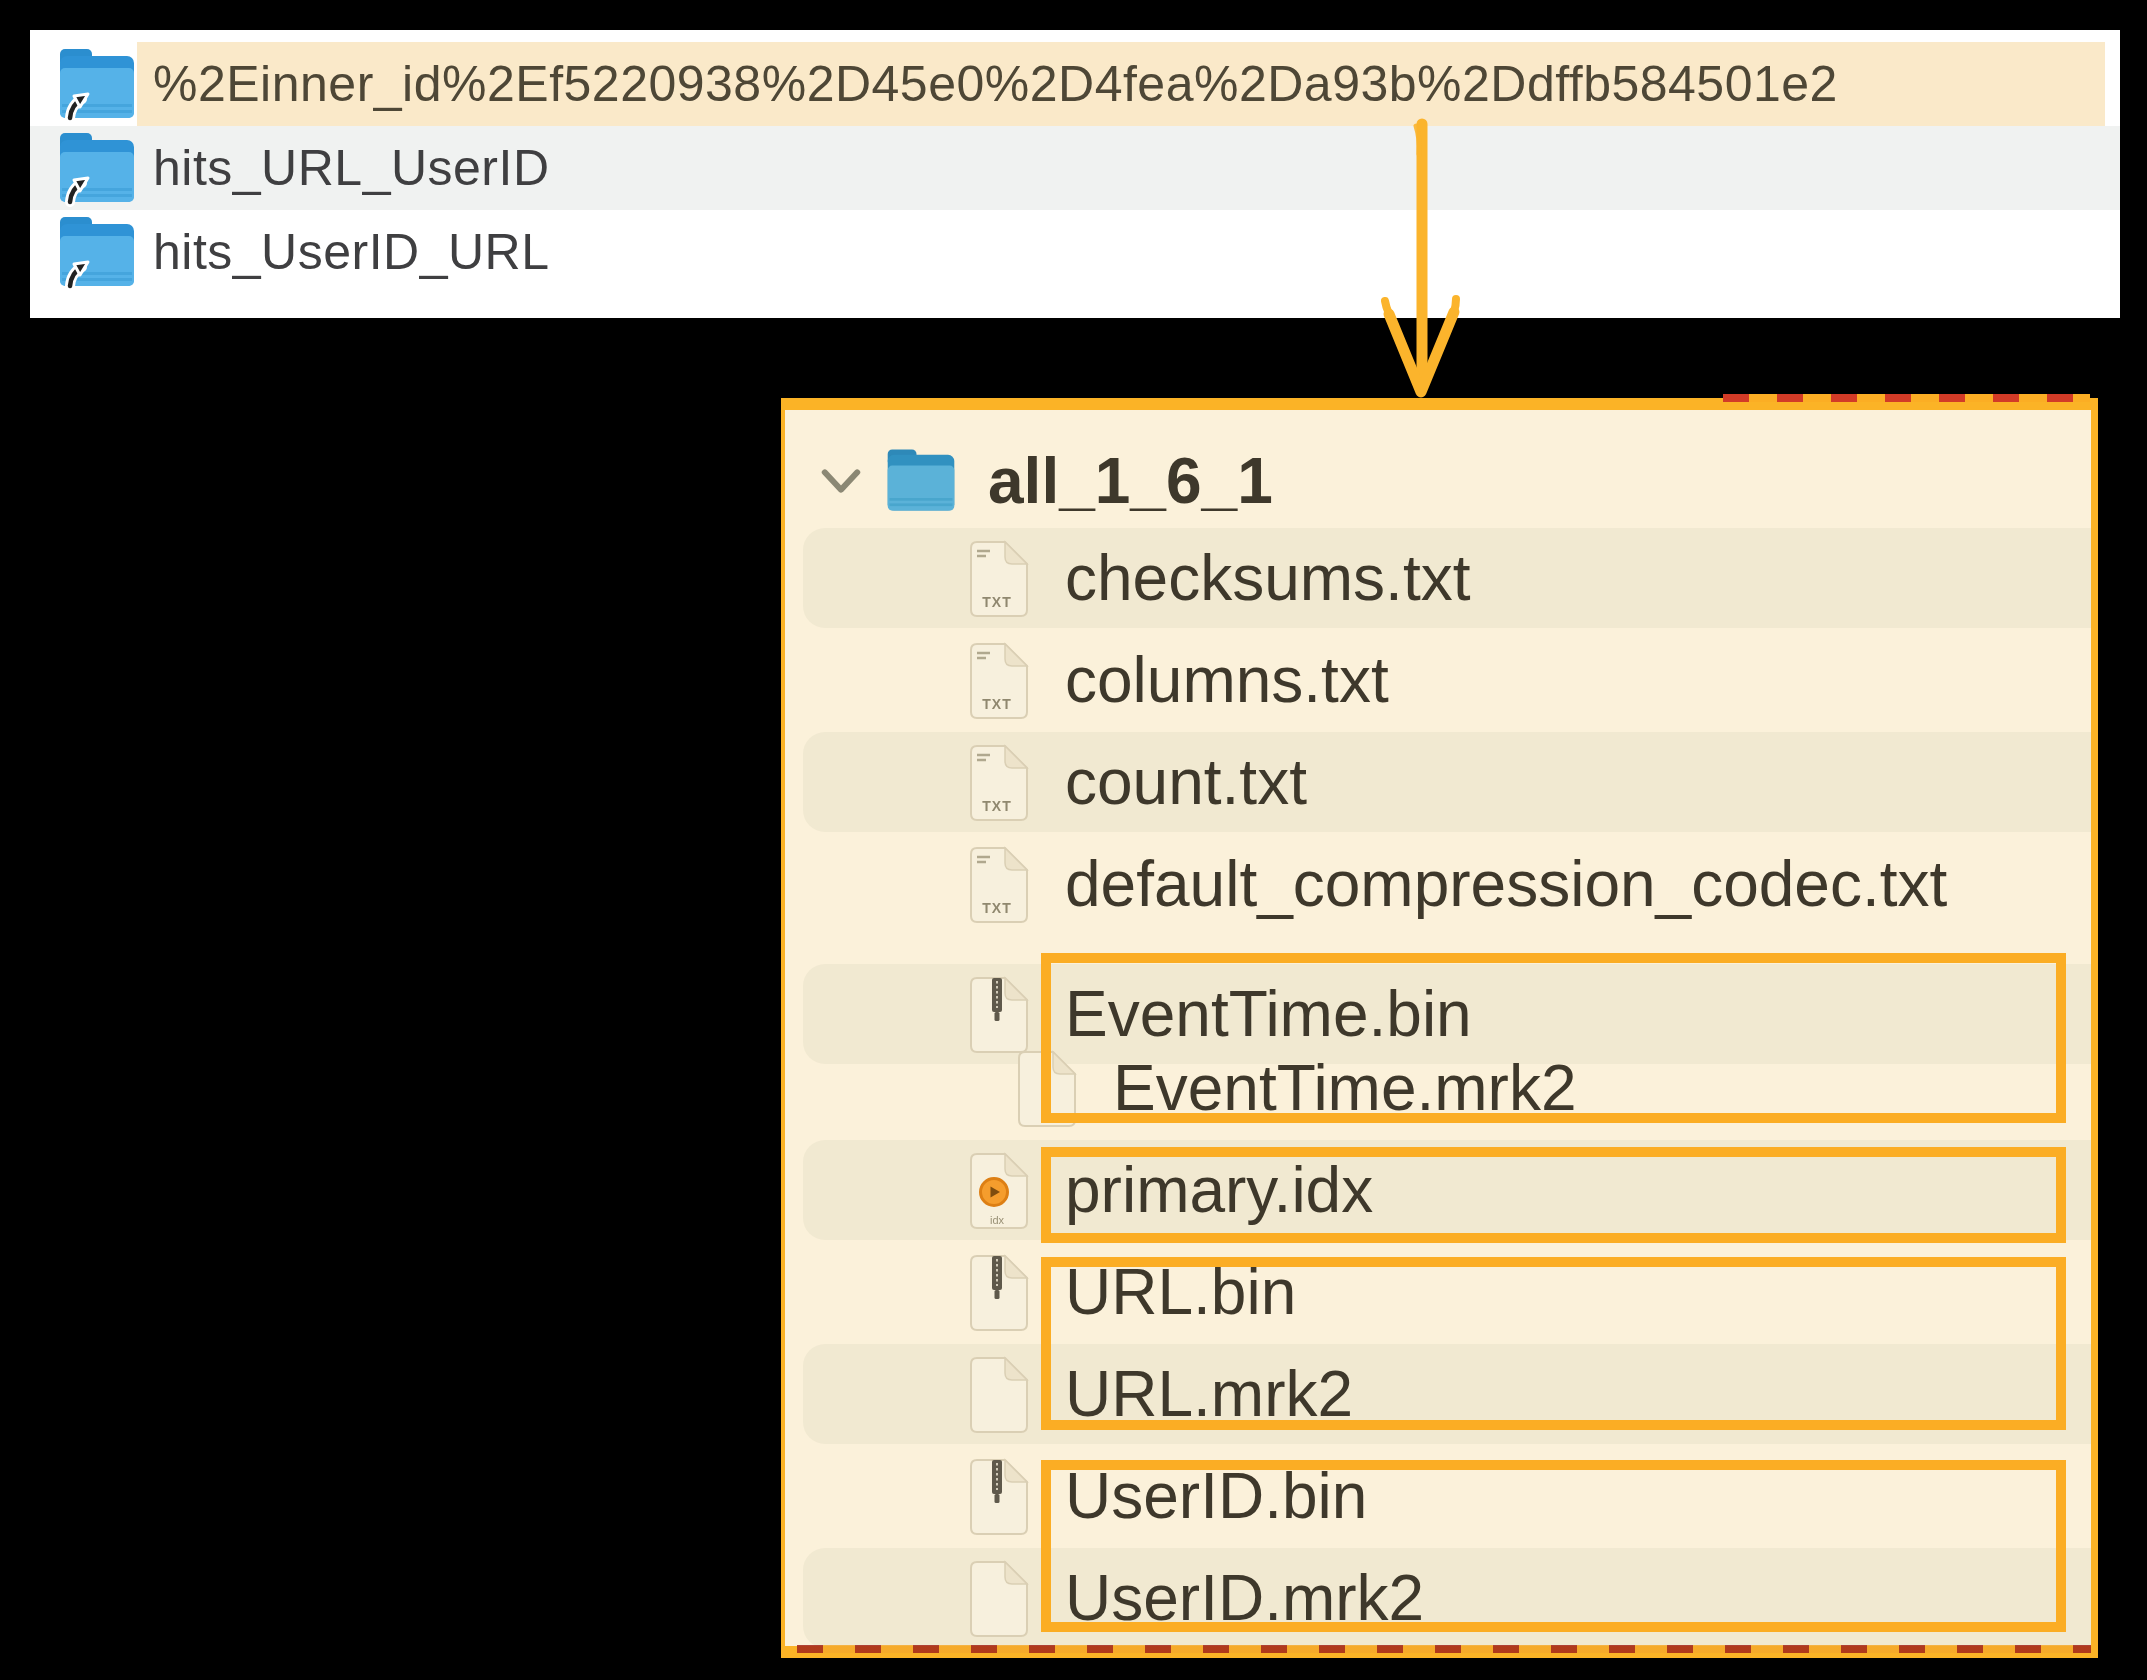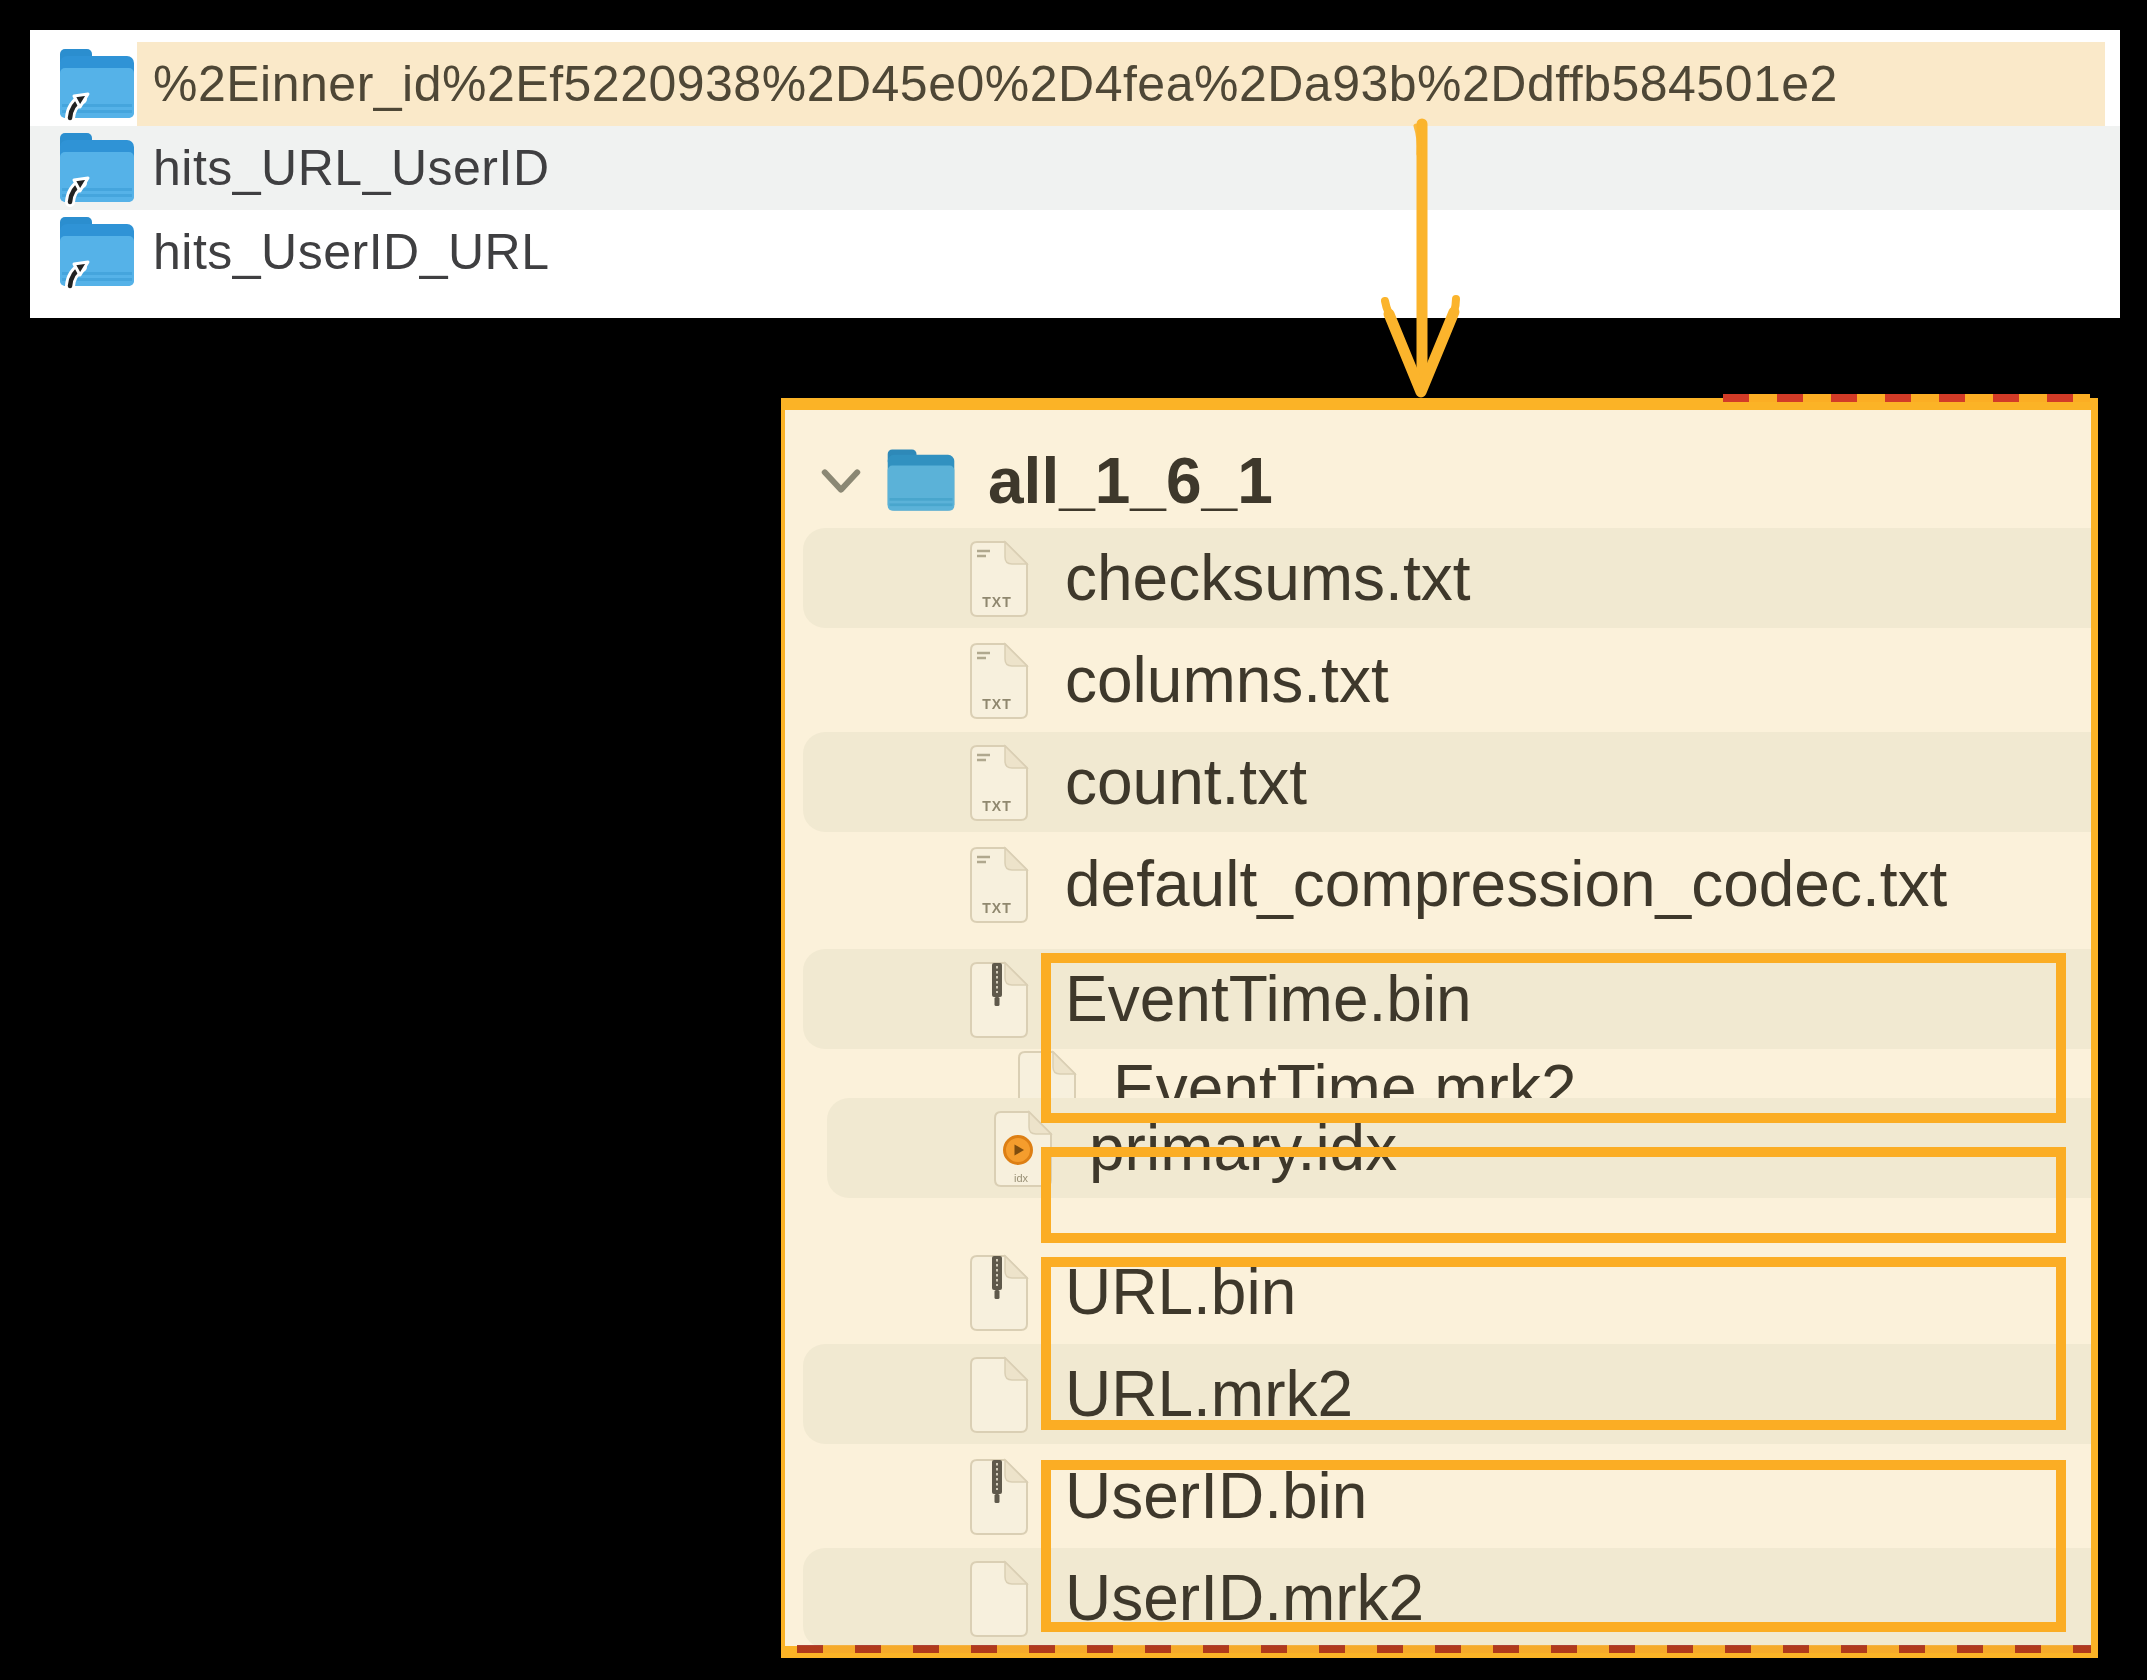--- a/index.html
+++ b/index.html
@@ -174,21 +174,21 @@
           <span class="ic">
             <svg viewBox="0 0 62 80">
               <path d="M9 3 H37 L59 25 V71 Q59 77 53 77 H9 Q3 77 3 71 V9 Q3 3 9 3 Z" fill="#F7F0DD" stroke="#DACFB4" stroke-width="2"></path>
               <path d="M37 3 V18 Q37 25 44 25 H59 Z" fill="#EDE3CA" stroke="#DACFB4" stroke-width="1.5"></path>
               <path d="M9 12 h13 M9 17 h9" stroke="#B0A88E" stroke-width="2.5"></path>
               <text x="29" y="68" font-size="14" font-weight="700" fill="#90886F" text-anchor="middle" letter-spacing="1" font-family="Liberation Sans,sans-serif">TXT</text>
             </svg>
           </span>
           <span class="nm">default_compression_codec.txt</span>
         </div>
-        <div class="t-row" style="top: 538px;">
+        <div class="t-row" style="top: 553px;">
           <div class="hl"></div>
           <span class="ic">
             <svg viewBox="0 0 62 80">
               <path d="M9 3 H37 L59 25 V71 Q59 77 53 77 H9 Q3 77 3 71 V9 Q3 3 9 3 Z" fill="#F7F0DD" stroke="#DACFB4" stroke-width="2"></path>
               <path d="M37 3 V18 Q37 25 44 25 H59 Z" fill="#EDE3CA" stroke="#DACFB4" stroke-width="1.5"></path>
               <rect x="24" y="3" width="10" height="34" rx="2" fill="#5F594B"></rect>
               <line x1="29" y1="6" x2="29" y2="33" stroke="#F7F0DD" stroke-width="1.5" stroke-dasharray="2.5 2.5"></line>
               <rect x="26.5" y="37" width="5" height="9" rx="1.5" fill="#5F594B"></rect>
             </svg>
           </span>
@@ -196,21 +196,21 @@
         </div>
         <div class="t-row" style="top: 627px; margin-left: 48px;">
           <span class="ic">
             <svg viewBox="0 0 62 80">
               <path d="M9 3 H37 L59 25 V71 Q59 77 53 77 H9 Q3 77 3 71 V9 Q3 3 9 3 Z" fill="#F7F0DD" stroke="#DACFB4" stroke-width="2"></path>
               <path d="M37 3 V18 Q37 25 44 25 H59 Z" fill="#EDE3CA" stroke="#DACFB4" stroke-width="1.5"></path>
             </svg>
           </span>
           <span class="nm">EventTime.mrk2</span>
         </div>
-        <div class="t-row" style="top: 687px; margin-left: 24px;">
+        <div class="t-row" style="top: 729px;">
           <div class="hl"></div>
           <span class="ic">
             <svg viewBox="0 0 62 80">
               <path d="M9 3 H37 L59 25 V71 Q59 77 53 77 H9 Q3 77 3 71 V9 Q3 3 9 3 Z" fill="#F7F0DD" stroke="#DACFB4" stroke-width="2"></path>
               <path d="M37 3 V18 Q37 25 44 25 H59 Z" fill="#EDE3CA" stroke="#DACFB4" stroke-width="1.5"></path>
               <circle cx="26" cy="41" r="13.5" fill="#F59D2D" stroke="#DD7F14" stroke-width="3"></circle>
               <path d="M22.5 35.5 L32 41 L22.5 46.5 Z" fill="#7F4D0E"></path>
               <text x="29" y="73" font-size="11" fill="#9A9176" text-anchor="middle" font-family="Liberation Sans,sans-serif">idx</text>
             </svg>
           </span>

